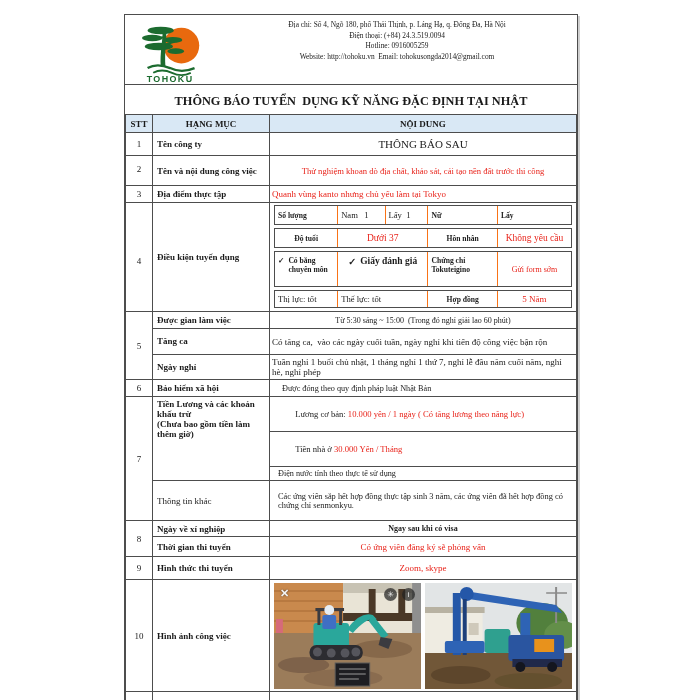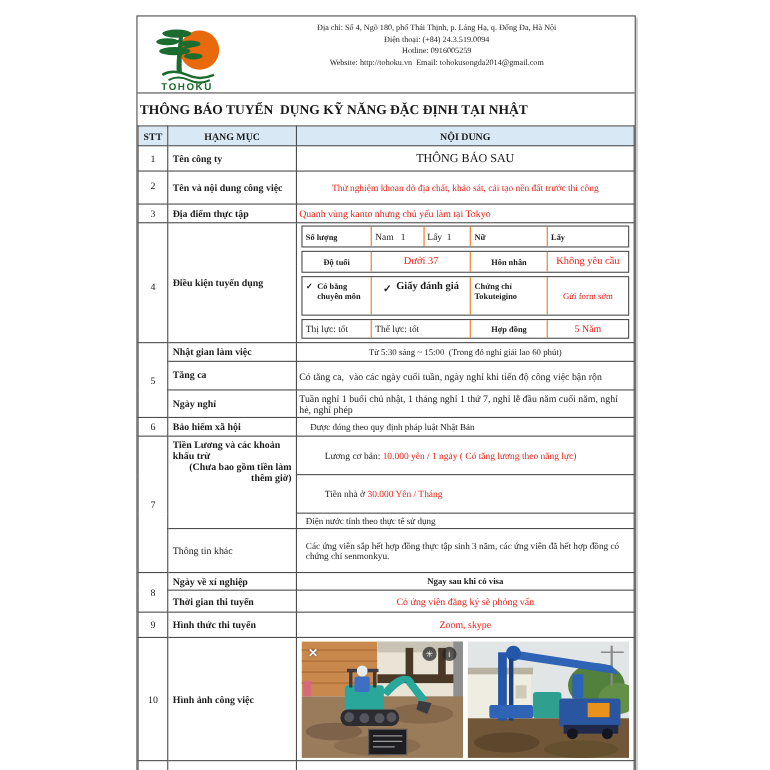--- a/index.html
+++ b/index.html
@@ -13,21 +13,21 @@
     position:absolute; left:124px; top:14px; width:454px;
     background:#fff; border:1px solid #4d4d4d;
     box-shadow:2px 2px 0 rgba(150,150,150,.45);
   }
   
   .hdr { position:relative; border-bottom:1px solid #4d4d4d; padding:5px 4px 2px 4px; min-height:70px; }
   .logo { position:absolute; left:9px; top:8px; width:76px; height:62px; }
   .hdr-text { margin-left:92px; text-align:center; }
   .company { font-size:13.5px; letter-spacing:.4px; white-space:pre-wrap; margin-top:2px; }
   .hline { font-size:7.4px; line-height:1.45; white-space:pre-wrap; }
-  .title-row { padding:6px 2px 5px 2px; text-align:left; }
+  .title-row { padding:6px 2px 5px 2px; text-align:center; }
   .title { font-weight:bold; font-size:12.3px; white-space:pre-wrap; }
   
   table.main { width:100%; border-collapse:collapse; table-layout:fixed; }
   table.main td { border:1px solid #4d4d4d; padding:2px 4px; font-size:9px; vertical-align:middle; overflow:hidden; }
   col.c-stt { width:27px; } col.c-label { width:117px; } col.c-content { width:auto; }
   td.stt { text-align:center; font-size:9px; }
   td.lbl { font-weight:bold; }
   td.head { background:#d9e8f5; font-weight:bold; text-align:center; font-size:9.3px; height:18px; }
   .red { color:#e8231a; }
   .center { text-align:center; }
@@ -50,21 +50,21 @@
   .chk { margin-right:4px; font-weight:bold; }
   .jc { justify-content:center; text-align:center; }
   
   .photos { display:flex; gap:4px; padding:1px 2px; }
   .photo { flex:1; height:106px; position:relative; overflow:hidden; }
   .photo svg { display:block; width:100%; height:100%; }
   .ovl-x { position:absolute; left:6px; top:4px; color:#f4f4f4; font-family:"Liberation Sans",sans-serif; font-weight:bold; font-size:11px; text-shadow:0 0 2px rgba(0,0,0,.6); }
   .ovl-circ { position:absolute; top:5px; width:13px; height:13px; border-radius:50%; background:rgba(35,35,35,.72); color:#eee; font-size:8px; line-height:13px; text-align:center; font-family:"Liberation Sans",sans-serif; }
   .ovl-a { right:24px; } .ovl-b { right:6px; }
   .lbl7 .main-lbl { text-align:left; }
-  .paren { text-align:right; font-weight:bold; }
+  .paren { text-align:left; font-weight:bold; }
   .salary-line { white-space:pre-wrap; }
 </style>
 </head>
 <body>
 
 <div class="doc">
 
   <div class="hdr">
     <svg class="logo" viewBox="0 0 80 66">
       <circle cx="50" cy="24" r="19" fill="#e8690e"></circle>
@@ -160,21 +160,21 @@
           <div class="scell w1">Thị lực: tốt</div>
           <div class="scell w23">Thể lực: tốt</div>
           <div class="scell sb w4 jc">Hợp đồng</div>
           <div class="scell w5 jc red" style="font-size:9px;">5 Năm</div>
         </div>
       </td>
     </tr>
 
     <tr class="h-r5a">
       <td class="stt" rowspan="3">5</td>
-      <td class="lbl">Nhật gian làm việc</td>
+      <td class="lbl">Được gian làm việc</td>
       <td class="center small" style="font-size:8px; white-space:pre-wrap;">Từ 5:30 sáng ~ 15:00  (Trong đó nghỉ giải lao 60 phút)</td>
     </tr>
     <tr class="h-r5b">
       <td class="lbl bottom" style="padding-bottom:4px;">Tăng ca</td>
       <td class="top" style="padding-left:2px; white-space:pre-wrap;">Có tăng ca,  vào các ngày cuối tuần, ngày nghỉ khi tiến độ công việc bận rộn</td>
     </tr>
     <tr class="h-r5c">
       <td class="lbl">Ngày nghỉ</td>
       <td class="small" style="padding-left:2px;">Tuần nghỉ 1 buổi chủ nhật, 1 tháng nghỉ 1 thứ 7, nghỉ lễ đầu năm cuối năm, nghỉ hè, nghỉ phép</td>
     </tr>

